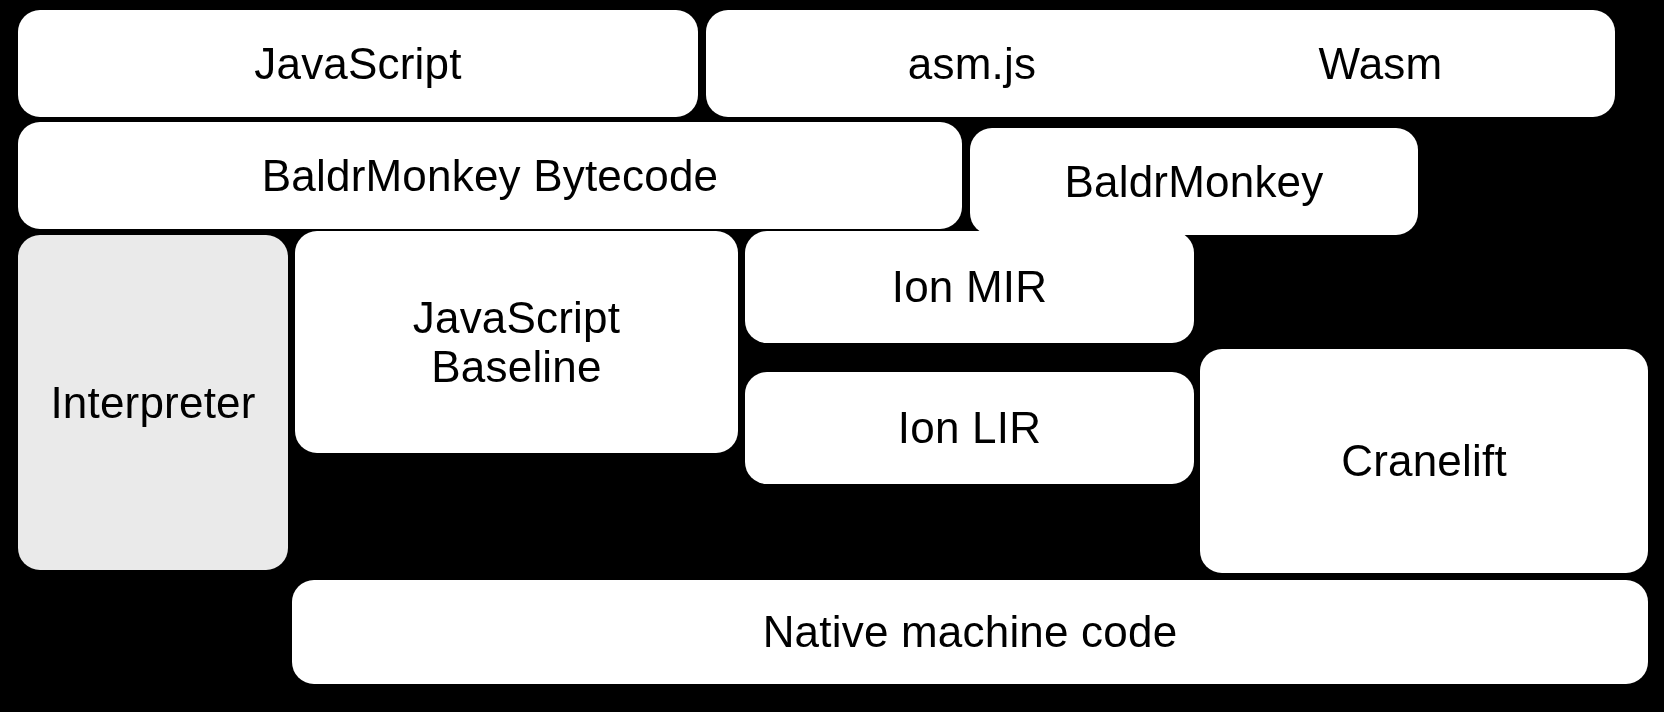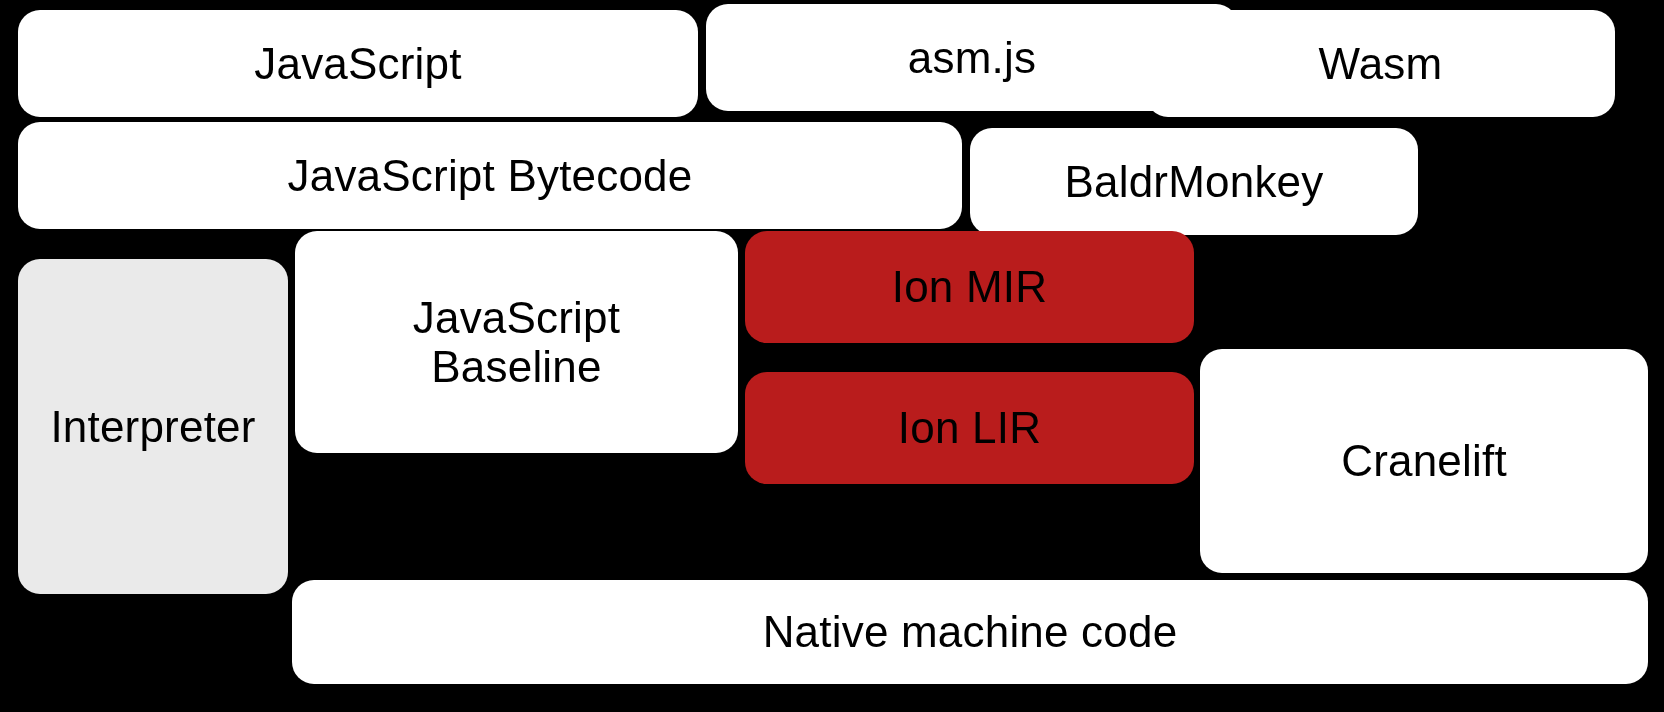--- a/index.html
+++ b/index.html
@@ -27,36 +27,36 @@
     background: #ffffff;
     color: #000000;
     font-size: 44px;
     line-height: 1.12;
     font-weight: 400;
     letter-spacing: 0.2px;
     box-sizing: border-box;
     padding: 0 10px;
     white-space: pre-line;
   }
-  .node.gray  { background: #eaeaea; margin-top: 24px; }
-  .node.green { background: #b91c1c; }
+  .node.gray  { background: #eaeaea; }
+  .node.green { background: #ffffff; }
   .node.pink  { background: #ffffff; }
 </style>
 </head>
 <body>
 
 <div id="stage">
 
   <div class="node" style="left:18px;  top:10px;  width:680px; height:107px;">JavaScript</div>
 
-  <div class="node" style="left:706px; top:4px;  width:532px; height:107px;">asm.js</div>
+  <div class="node" style="left:706px; top:10px;  width:532px; height:107px;">asm.js</div>
 
   <div class="node" style="left:1146px; top:10px; width:469px; height:107px;">Wasm</div>
 
-  <div class="node" style="left:18px;  top:122px; width:944px; height:107px;">JavaScript Bytecode</div>
+  <div class="node" style="left:18px;  top:122px; width:944px; height:107px;">BaldrMonkey Bytecode</div>
 
   <div class="node" style="left:970px; top:122px; width:448px; height:107px;margin-top:6px;">BaldrMonkey</div>
 
   <div class="node gray" style="left:18px; top:235px; width:270px; height:335px;">Interpreter</div>
 
   <div class="node" style="left:295px; top:231px; width:443px; height:222px;">JavaScript
 Baseline</div>
 
   <div class="node green" style="left:745px; top:231px; width:449px; height:112px;">Ion MIR</div>
 

